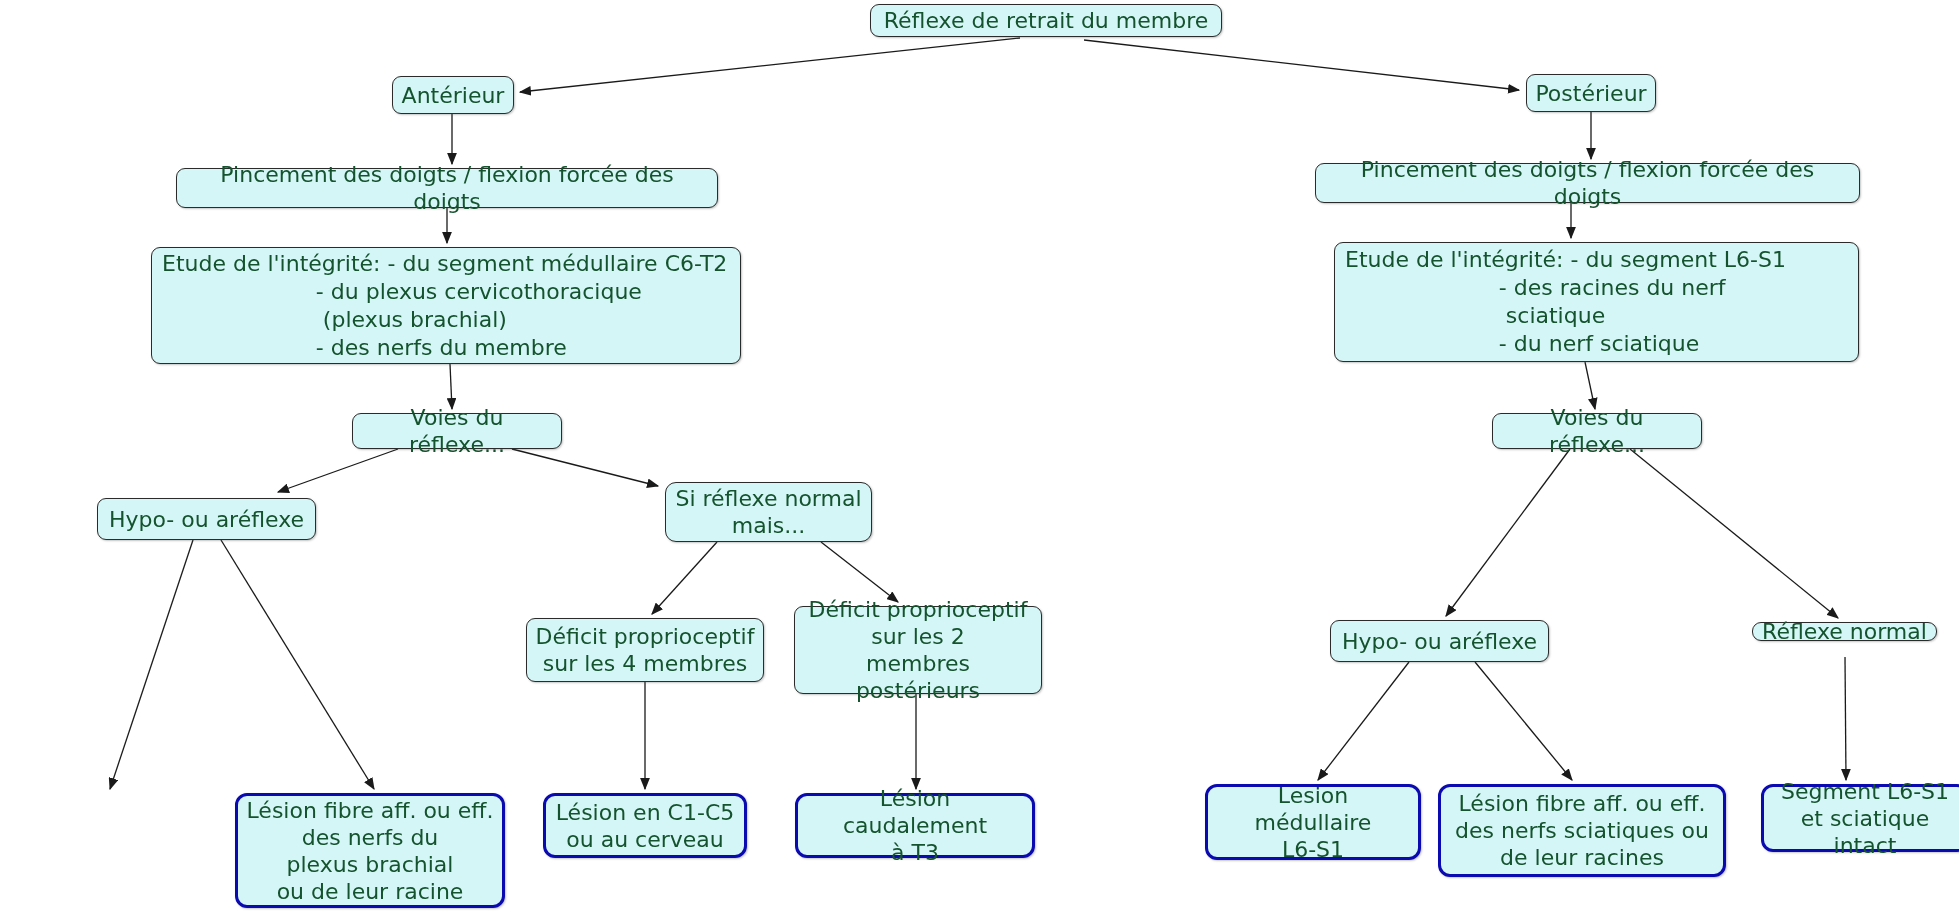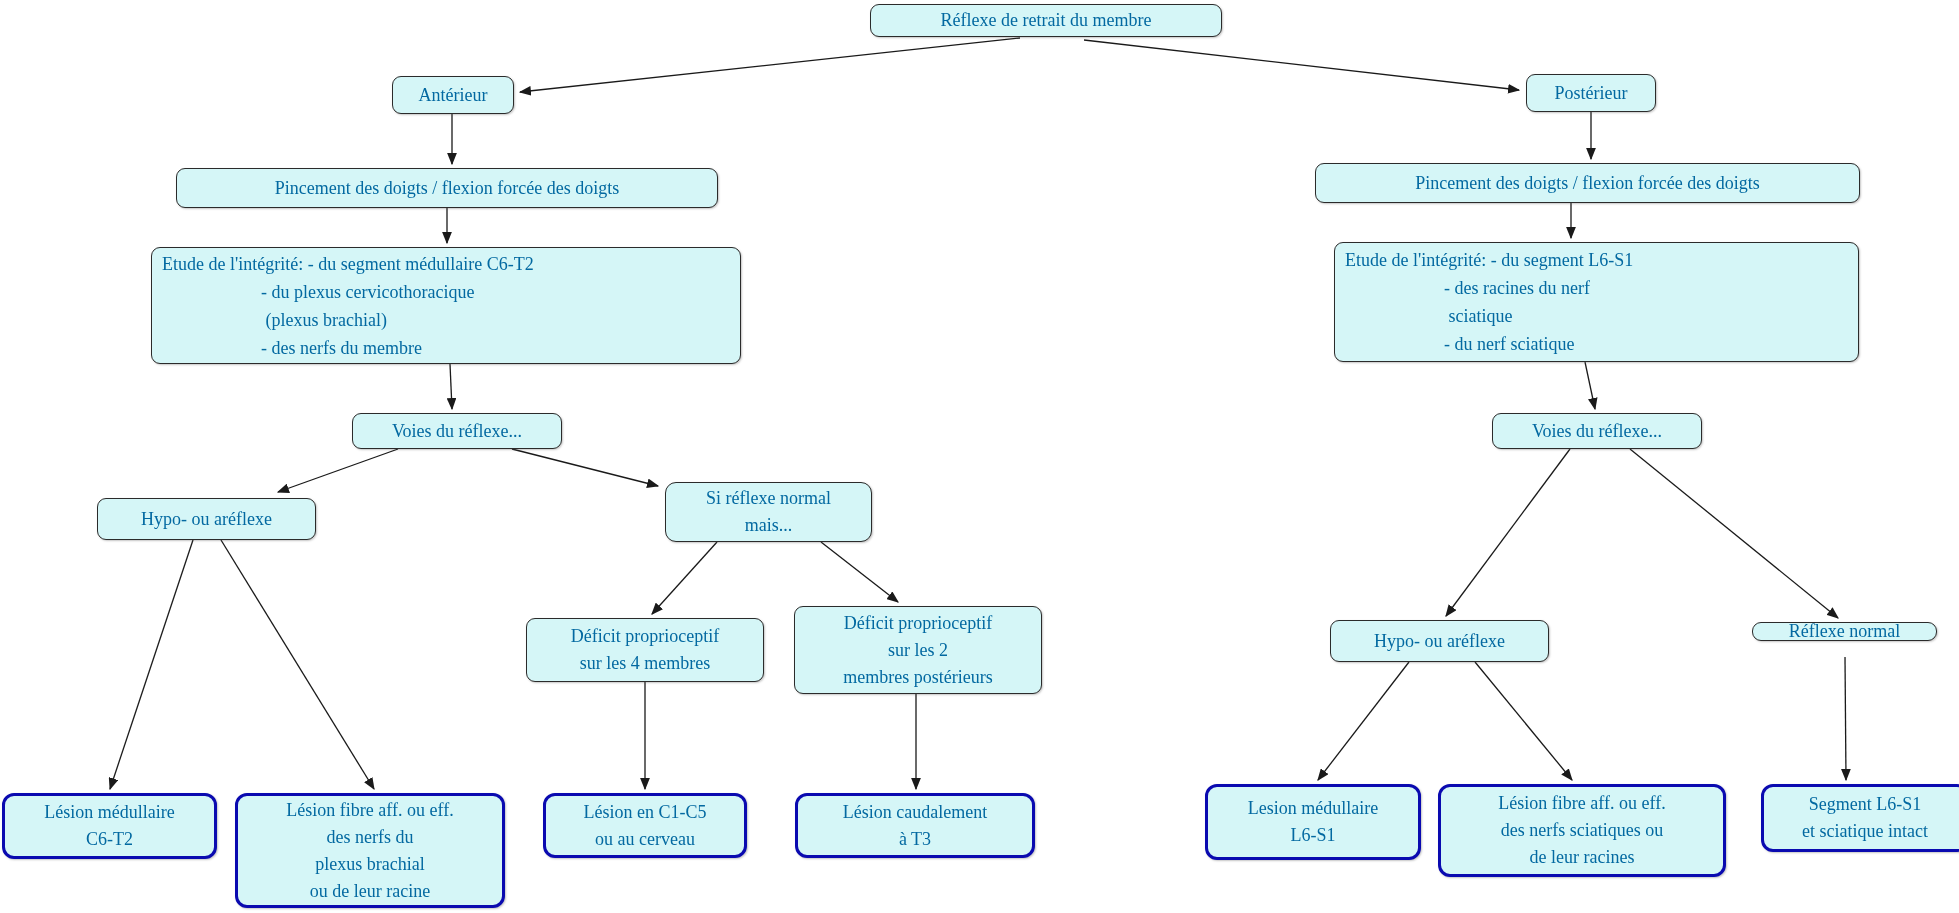--- a/index.html
+++ b/index.html
@@ -26,27 +26,26 @@
   .node {
     position: absolute;
     box-sizing: border-box;
     background: var(--fill, #d5f6f7);
     border: 1.6px solid var(--line, #2b2b2b);
     border-radius: 9px;
     display: flex;
     align-items: center;
     justify-content: center;
     text-align: center;
-    font-size: 18px;
+    font-size: 22px;
     line-height: 27px;
-    color: #0369a1;
+    color: #14532d;
     white-space: pre-line;
     box-shadow: 1px 1px 2px rgba(90,90,90,0.35);
     padding: 2px 8px;
-    font-family: Liberation Serif, serif;
   }
   .node.terminal {
     border: 3.5px solid var(--terminal, #0a0ab0);
     border-radius: 12px;
   }
   .node.pre {
     white-space: pre;
     text-align: left;
     justify-content: flex-start;
     line-height: 28px;
@@ -100,22 +99,20 @@
                       - des nerfs du membre</span></div>
   <div class="node" style="left: 352px; top: 413px; width: 210px; height: 36px;"><span>Voies du réflexe...</span></div>
   <div class="node" style="left: 97px; top: 498px; width: 219px; height: 42px;"><span>Hypo- ou aréflexe</span></div>
   <div class="node" style="left: 665px; top: 482px; width: 207px; height: 60px; border-radius: 11px;"><span>Si réflexe normal
 mais...</span></div>
   <div class="node" style="left: 526px; top: 618px; width: 238px; height: 64px;"><span>Déficit proprioceptif
 sur les 4 membres</span></div>
   <div class="node" style="left: 794px; top: 606px; width: 248px; height: 88px;"><span>Déficit proprioceptif
 sur les 2
 membres postérieurs</span></div>
-  <div class="node terminal" style="left: 2px; top: 793px; width: 215px; height: 66px;"><span>Lésion médullaire
-C6-T2</span></div>
   <div class="node terminal" style="left: 235px; top: 793px; width: 270px; height: 115px;"><span>Lésion fibre aff. ou eff.
 des nerfs du
 plexus brachial
 ou de leur racine</span></div>
   <div class="node terminal" style="left: 543px; top: 793px; width: 204px; height: 65px;"><span>Lésion en C1-C5
 ou au cerveau</span></div>
   <div class="node terminal" style="left: 795px; top: 793px; width: 240px; height: 65px;"><span>Lésion caudalement
 à T3</span></div>
   <div class="node" style="left: 1526px; top: 74px; width: 130px; height: 38px;"><span>Postérieur</span></div>
   <div class="node" style="left: 1315px; top: 163px; width: 545px; height: 40px;"><span>Pincement des doigts / flexion forcée des doigts</span></div>

